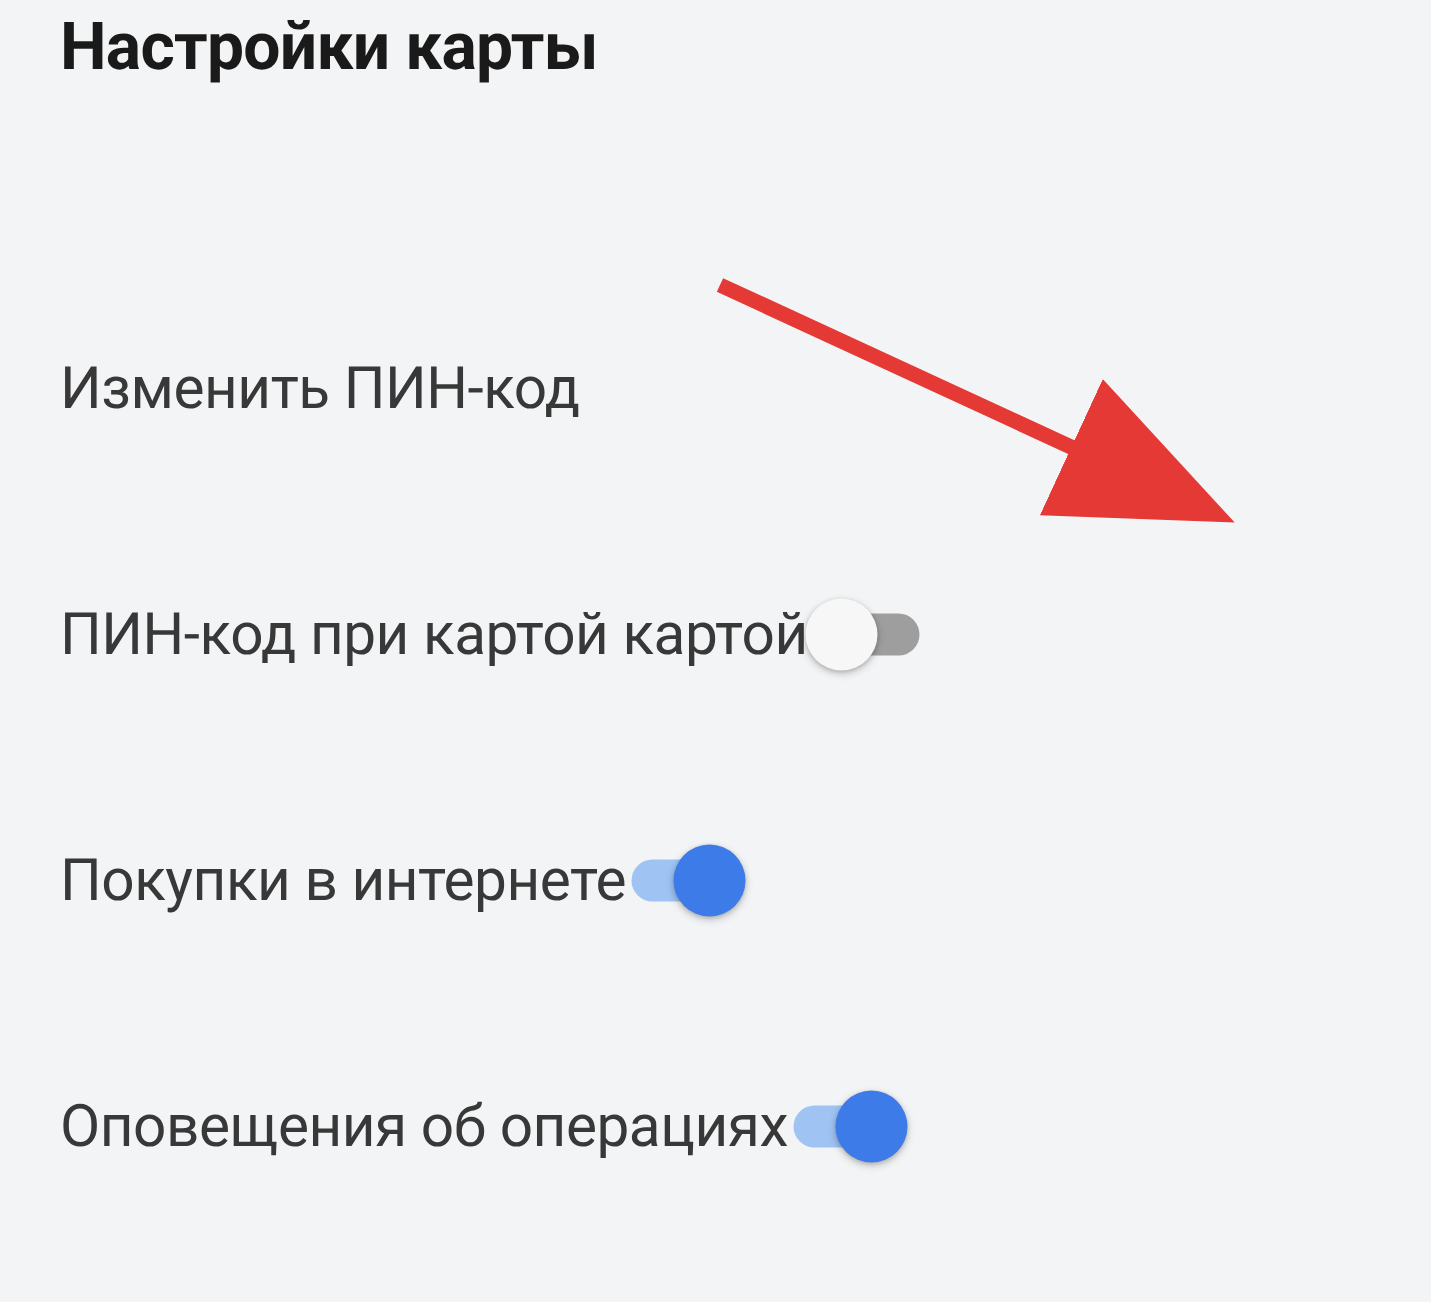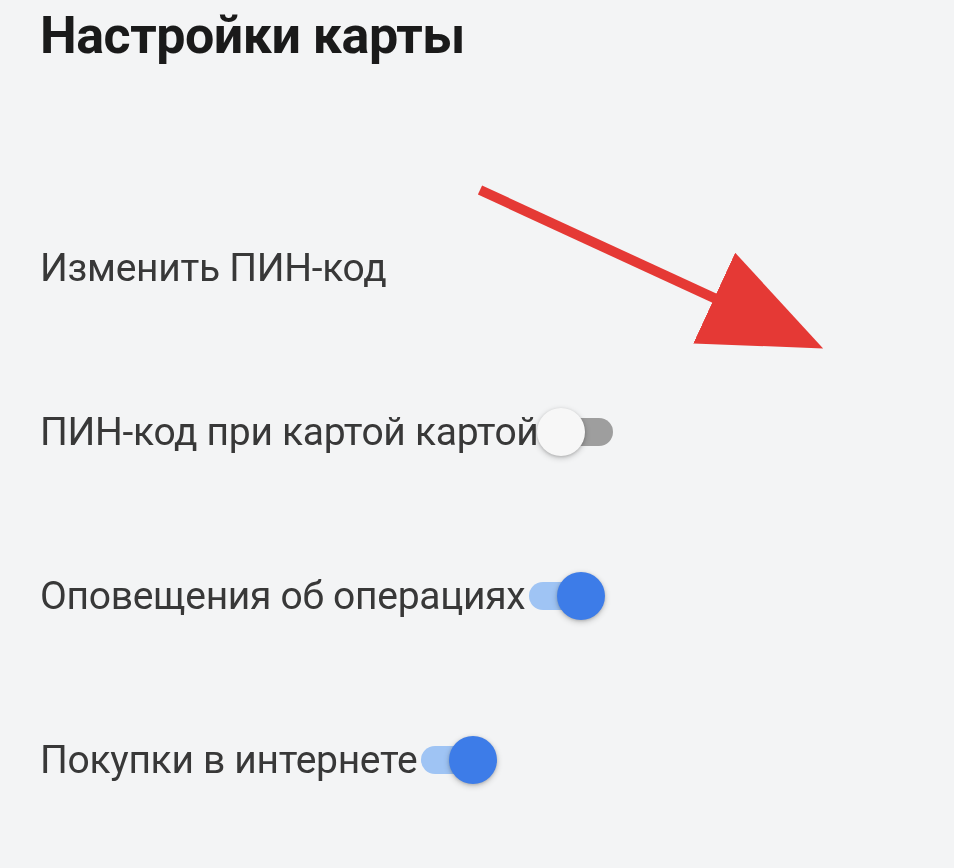--- a/index.html
+++ b/index.html
@@ -9,21 +9,21 @@
     }
     body {
       font-family: -apple-system, BlinkMacSystemFont, 'Segoe UI', Roboto, Arial, sans-serif;
       background: #f3f4f5;
       width: 954px;
       height: 868px;
       padding: 5px 40px 0 40px;
       position: relative;
     }
     .page-title {
-      font-size: 52px;
+      font-size: 44px;
       font-weight: 700;
       color: #1a1a1a;
       margin-bottom: 120px;
       letter-spacing: -0.5px;
     }
     .settings-list {
       display: flex;
       flex-direction: column;
     }
     .setting-item {
@@ -95,29 +95,29 @@
 
   <div class="setting-item">
     <span class="setting-label">ПИН-код при картой картой</span>
     <div class="toggle off">
       <div class="toggle-track"></div>
       <div class="toggle-thumb"></div>
     </div>
   </div>
 
   <div class="setting-item">
-    <span class="setting-label">Оповещения об операциях</span>
+    <span class="setting-label">Покупки в интернете</span>
     <div class="toggle on">
       <div class="toggle-track"></div>
       <div class="toggle-thumb"></div>
     </div>
   </div>
 
   <div class="setting-item">
-    <span class="setting-label">Покупки в интернете</span>
+    <span class="setting-label">Оповещения об операциях</span>
     <div class="toggle on">
       <div class="toggle-track"></div>
       <div class="toggle-thumb"></div>
     </div>
   </div>
 
   <div class="setting-item">
     
     
   </div>

